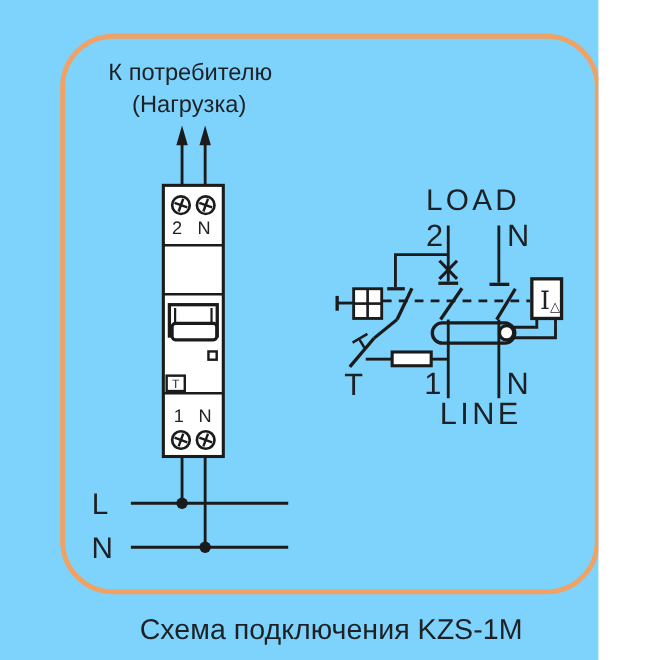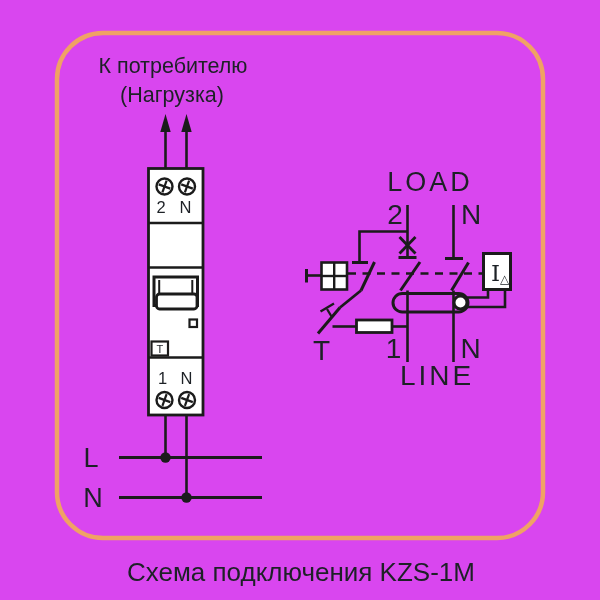--- a/index.html
+++ b/index.html
@@ -1,16 +1,16 @@
 <!DOCTYPE html>
 <html><head>
 <meta charset="utf-8">
 <style>
   html,body{margin:0;padding:0;background:#ffffff;}
-  .page{position:relative;width:600px;height:600px;background:#d946ef;overflow:hidden;
+  .page{position:relative;width:544px;height:600px;background:#7dd3fc;overflow:hidden;
         font-family:"Liberation Sans", sans-serif;}
   svg{position:absolute;left:0;top:0;}
   svg text{fill:#1d2126;font-family:"Liberation Sans", sans-serif;}
   .serif{font-family:"DejaVu Serif", serif;}
 </style>
 </head>
 <body>
 
 <div class="page">
 <svg width="600" height="600" viewBox="0 0 600 600">

